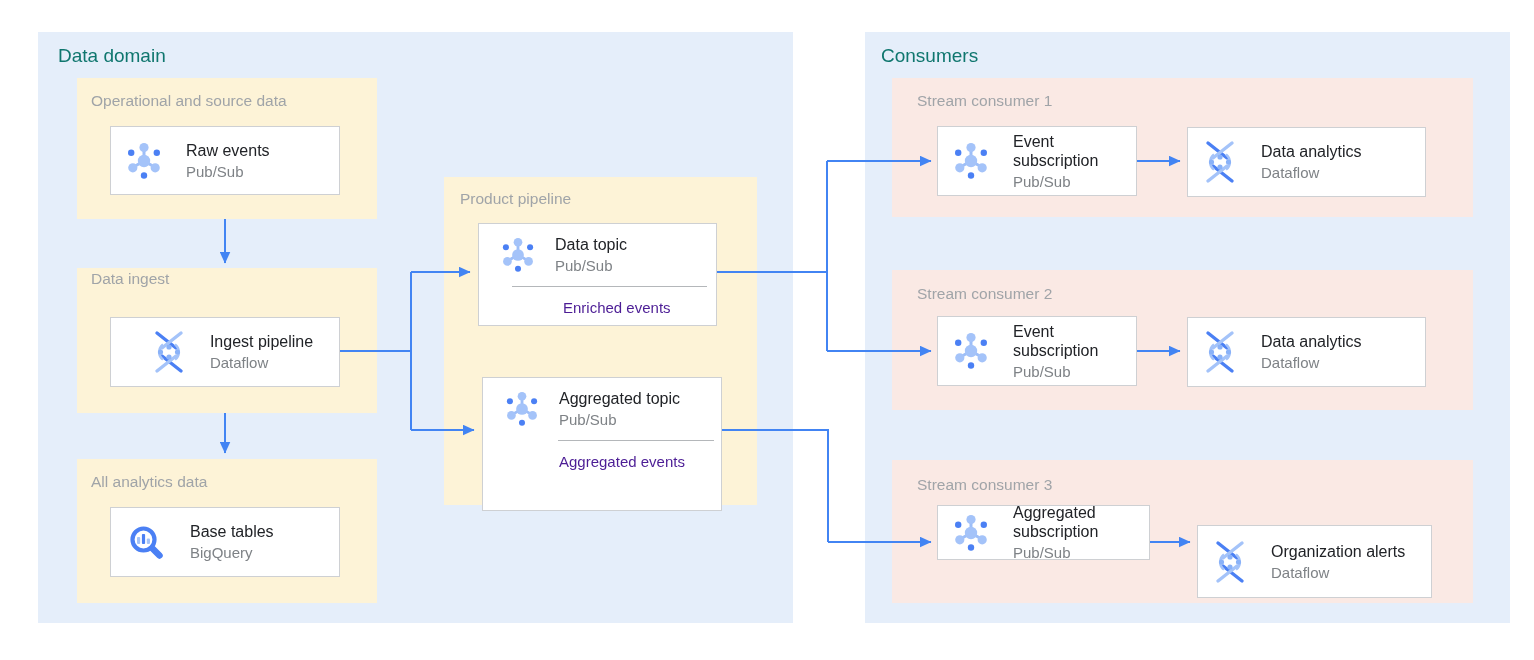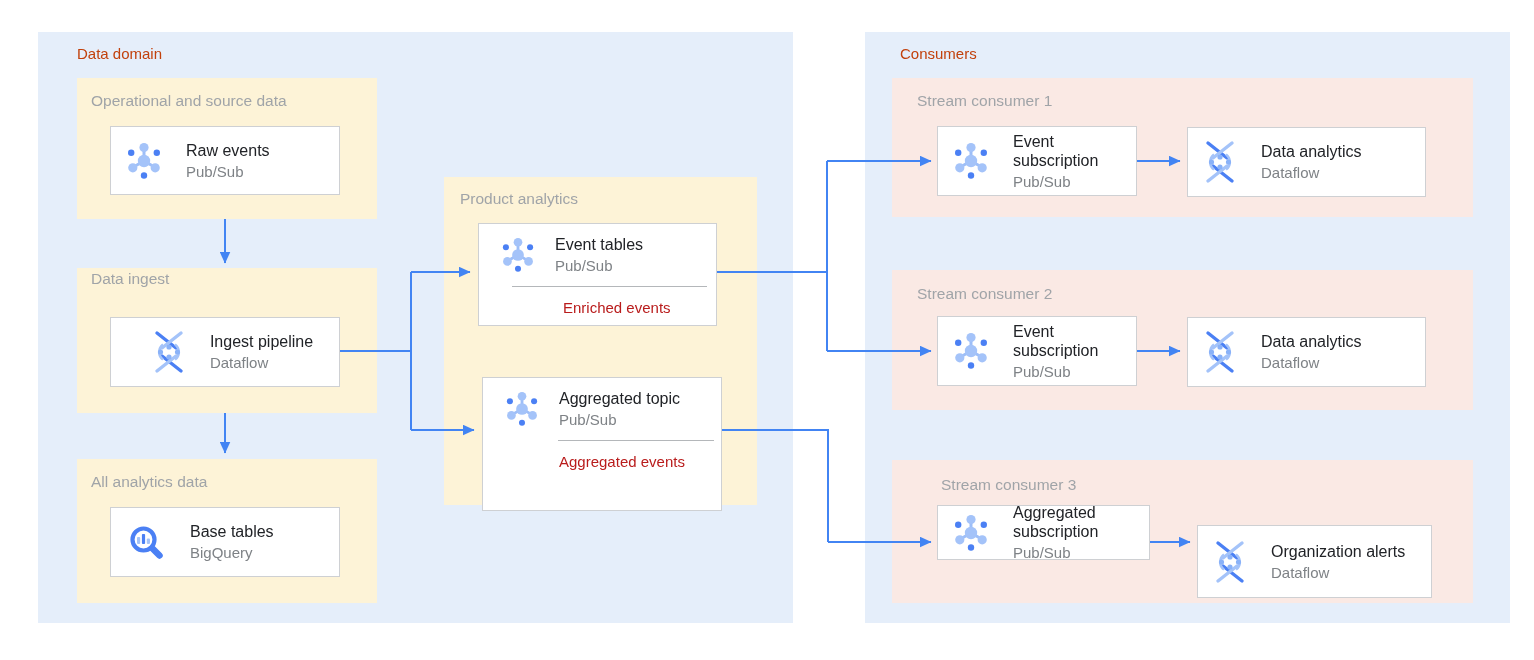--- a/index.html
+++ b/index.html
@@ -3,34 +3,34 @@
 <meta charset="utf-8">
 <style>
   html,body{margin:0;padding:0;background:#ffffff;}
   #stage{
     position:relative;width:1534px;height:660px;background:#ffffff;overflow:hidden;
     font-family:"Liberation Sans", sans-serif;
   }
   .panel{position:absolute;background:#e5eefa;}
   .group-yellow{position:absolute;background:#fdf3d7;}
   .group-pink{position:absolute;background:#fae9e4;}
-  .panel-label{position:absolute;font-size:15px;color:#c2410c;white-space:nowrap;margin-left:19px;}
+  .panel-label{position:absolute;font-size:19px;color:#0f766e;white-space:nowrap;}
   .group-label{position:absolute;font-size:15.5px;color:#a0a4a8;white-space:nowrap;}
   .card{
     position:absolute;background:#ffffff;border:1px solid #ced0d3;box-sizing:border-box;
     display:flex;align-items:center;padding-left:15px;gap:24px;
   }
   .card.topic{display:block;padding-left:0;}
   .topic-main{display:flex;align-items:center;height:62px;padding-left:22px;gap:20px;}
   .icon{flex:none;display:block;}
   .tbox{min-width:0;}
   .card-title{font-size:16px;line-height:19px;color:#212327;}
   .card-sub{font-size:15px;line-height:19px;color:#7e8286;margin-top:2px;}
   .divider{height:1px;background:#b4b7ba;}
-  .tag{font-size:15px;color:#b91c1c;margin-top:12px;white-space:nowrap;}
+  .tag{font-size:15px;color:#4c1d95;margin-top:12px;white-space:nowrap;}
   #edges{position:absolute;left:0;top:0;pointer-events:none;}
 </style>
 </head>
 <body>
 
 <svg width="0" height="0" style="position:absolute" aria-hidden="true">
   <defs>
     <symbol id="icon-pubsub" viewBox="0 0 36 42">
       <path d="M18,21 L18,8 M18,21 L6.5,27.5 M18,21 L29.5,27.5" stroke="#9dbef8" stroke-width="3" fill="none"></path>
       <circle cx="18" cy="21" r="6.2" fill="#a4c3f9"></circle>
@@ -98,29 +98,29 @@
     <svg class="icon" width="40" height="40">
         <use href="#icon-bigquery"></use>
       </svg>
     <div class="tbox">
       <div class="card-title">Base tables</div>
       <div class="card-sub">BigQuery</div>
     </div>
   </div>
 
   <div class="group-yellow" style="left:444px;top:177px;width:313px;height:328px;"></div>
-  <div class="group-label" style="left:460px;top:190px;">Product analytics</div>
+  <div class="group-label" style="left:460px;top:190px;">Product pipeline</div>
 
   <div class="card topic" style="left:478px;top:223px;width:239px;height:103px;">
     <div class="topic-main">
       <svg class="icon" width="34" height="40">
           <use href="#icon-pubsub"></use>
         </svg>
       <div class="tbox">
-        <div class="card-title">Event tables</div>
+        <div class="card-title">Data topic</div>
         <div class="card-sub">Pub/Sub</div>
       </div>
     </div>
     <div class="divider" style="margin:0 9px 0 33px;"></div>
     <div class="tag" style="margin-left:84px;">Enriched events</div>
   </div>
 
   <div class="card topic" style="left:482px;top:377px;width:240px;height:134px;">
     <div class="topic-main">
       <svg class="icon" width="34" height="40">
@@ -174,21 +174,21 @@
     <svg class="icon" width="34" height="44">
         <use href="#icon-dataflow"></use>
       </svg>
     <div class="tbox">
       <div class="card-title">Data analytics</div>
       <div class="card-sub">Dataflow</div>
     </div>
   </div>
 
   <div class="group-pink" style="left:892px;top:460px;width:581px;height:143px;"></div>
-  <div class="group-label" style="left:917px;top:476px;margin-left:24px;">Stream consumer 3</div>
+  <div class="group-label" style="left:917px;top:476px;">Stream consumer 3</div>
   <div class="card" style="left:937px;top:505px;width:213px;height:55px;">
     <svg class="icon" width="36" height="42">
         <use href="#icon-pubsub"></use>
       </svg>
     <div class="tbox">
       <div class="card-title">Aggregated subscription</div>
       <div class="card-sub">Pub/Sub</div>
     </div>
   </div>
   <div class="card" style="left:1197px;top:505px;width:235px;height:73px;margin-top:20px;">

